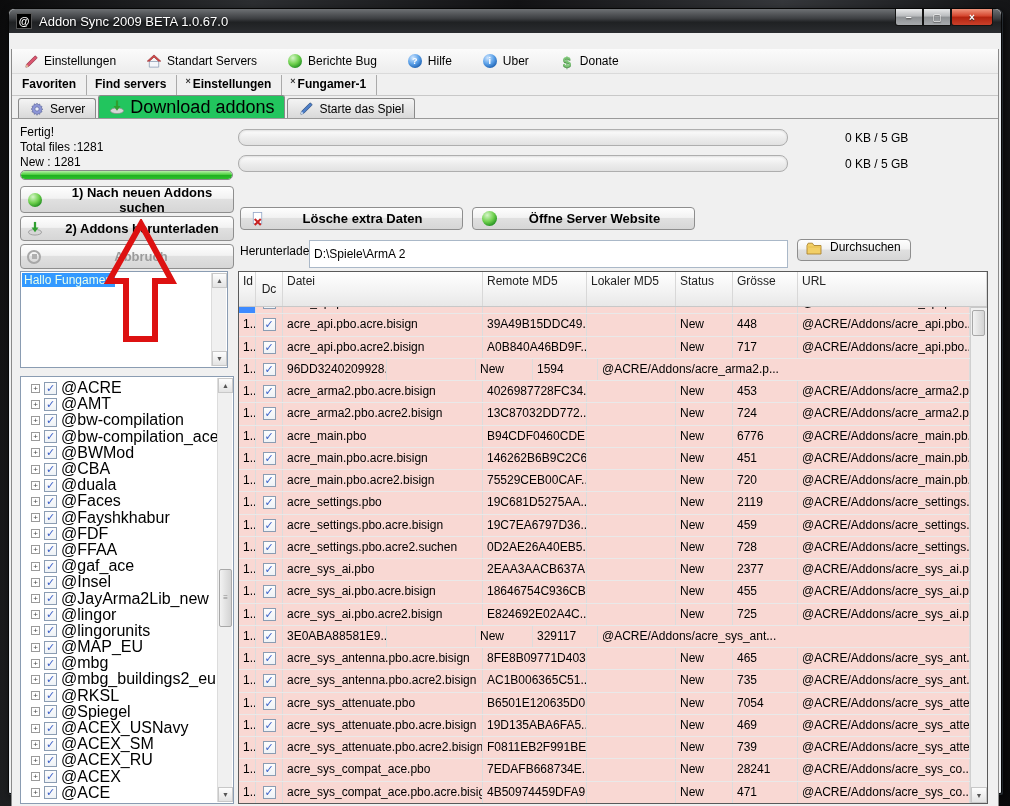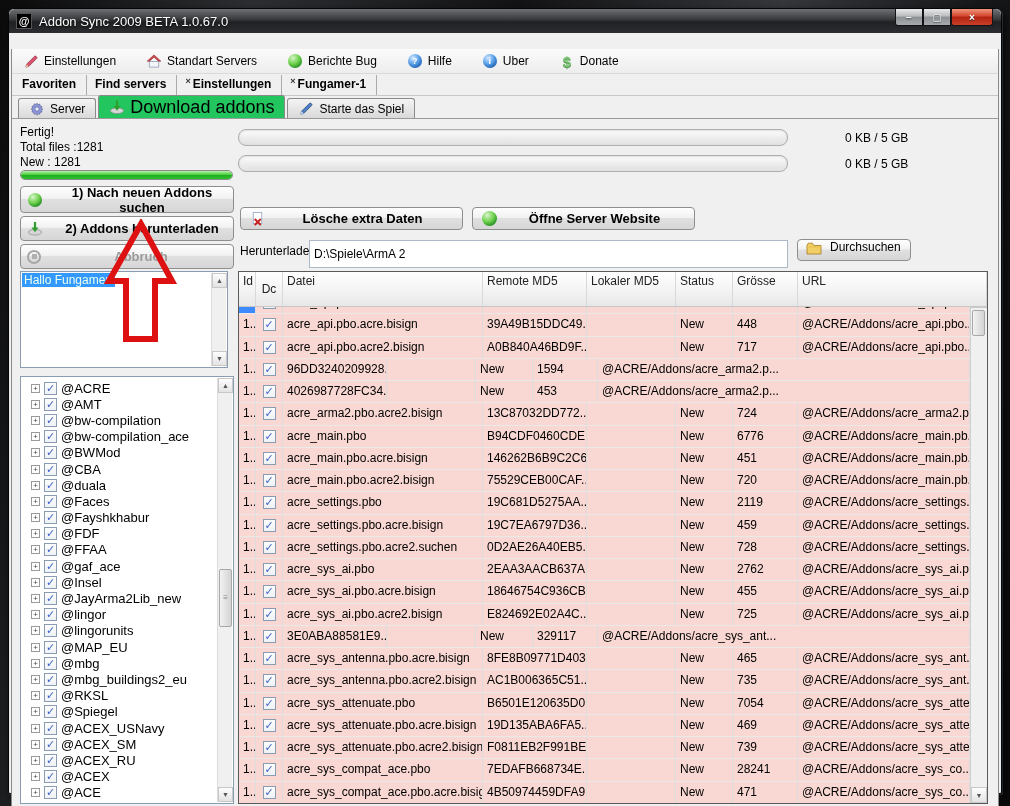--- a/index.html
+++ b/index.html
@@ -65,21 +65,21 @@
 .sb-thumb{position:absolute;left:1px;width:13px;background:linear-gradient(90deg,#f2f2f2,#d3d3d3);
 border:1px solid #a8a8a8;border-radius:2px;display:flex;align-items:center;justify-content:center;font-size:8px;color:#888;cursor:grab}
 
 .tree{position:absolute;left:8px;top:257px;width:214px;height:428px;background:#fff;border:1px solid #8a9cb2;
 overflow:hidden;padding:3px 0 0 4px}
 .tree-item{display:flex;align-items:center;height:16.2px;gap:4px}
 .plusbox{width:9px;height:9px;border:1px solid #9a9a9a;background:#fff;font-size:8px;line-height:7px;
 display:inline-flex;align-items:center;justify-content:center;color:#444;cursor:pointer;margin-left:6px}
 .cbx{width:13px;height:13px;border:1px solid #8a9cb2;background:linear-gradient(#fdfdfd,#eef2f6);
 display:inline-flex;align-items:center;justify-content:center;font-size:11px;font-weight:bold;color:#3f62c8;cursor:pointer}
-.tree-label{font-size:13px;white-space:nowrap}
+.tree-label{font-size:16px;white-space:nowrap}
 
 .arrow-overlay{position:absolute;left:88px;top:100px;width:80px;height:126px;pointer-events:none;z-index:5}
 
 .pbar{position:absolute;left:226px;width:550px;height:17px;border:1px solid #aeaeae;border-radius:8px;
 background:linear-gradient(#fdfdfd,#ececec 55%,#e2e2e2);box-shadow:inset 0 1px 2px rgba(0,0,0,.12)}
 .pbar-label{position:absolute;left:833px;font-size:12px}
 .mid-btn{position:absolute;height:23px;width:223px;display:flex;align-items:center;gap:6px;padding:0 8px;
 border:1px solid #8e8e8e;border-radius:4px;background:linear-gradient(#fefefe,#f2f2f2 45%,#e0e0e0 50%,#d6d6d6);
 font-weight:bold;font-size:13px;cursor:pointer}
 .mid-btn .lbl{flex:1;text-align:center}
@@ -488,20 +488,21 @@
               <div class="gc c-lmd5"></div>
               <div class="gc c-status">New</div>
               <div class="gc c-groesse">1594</div>
               <div class="gc c-url">@ACRE/Addons/acre_arma2.p...</div>
             </div>
             <div class="grid-row">
               <div class="gc c-id">1...</div>
               <div class="gc c-dc">
                 <span class="cbx">✓</span>
               </div>
+              <div class="gc c-datei">acre_arma2.pbo.acre.bisign</div>
               <div class="gc c-rmd5">4026987728FC34...</div>
               <div class="gc c-lmd5"></div>
               <div class="gc c-status">New</div>
               <div class="gc c-groesse">453</div>
               <div class="gc c-url">@ACRE/Addons/acre_arma2.p...</div>
             </div>
             <div class="grid-row">
               <div class="gc c-id">1...</div>
               <div class="gc c-dc">
                 <span class="cbx">✓</span>
@@ -587,21 +588,21 @@
             </div>
             <div class="grid-row">
               <div class="gc c-id">1...</div>
               <div class="gc c-dc">
                 <span class="cbx">✓</span>
               </div>
               <div class="gc c-datei">acre_sys_ai.pbo</div>
               <div class="gc c-rmd5">2EAA3AACB637A...</div>
               <div class="gc c-lmd5"></div>
               <div class="gc c-status">New</div>
-              <div class="gc c-groesse">2762</div>
+              <div class="gc c-groesse">2377</div>
               <div class="gc c-url">@ACRE/Addons/acre_sys_ai.p...</div>
             </div>
             <div class="grid-row">
               <div class="gc c-id">1...</div>
               <div class="gc c-dc">
                 <span class="cbx">✓</span>
               </div>
               <div class="gc c-datei">acre_sys_ai.pbo.acre.bisign</div>
               <div class="gc c-rmd5">18646754C936CB...</div>
               <div class="gc c-lmd5"></div>

